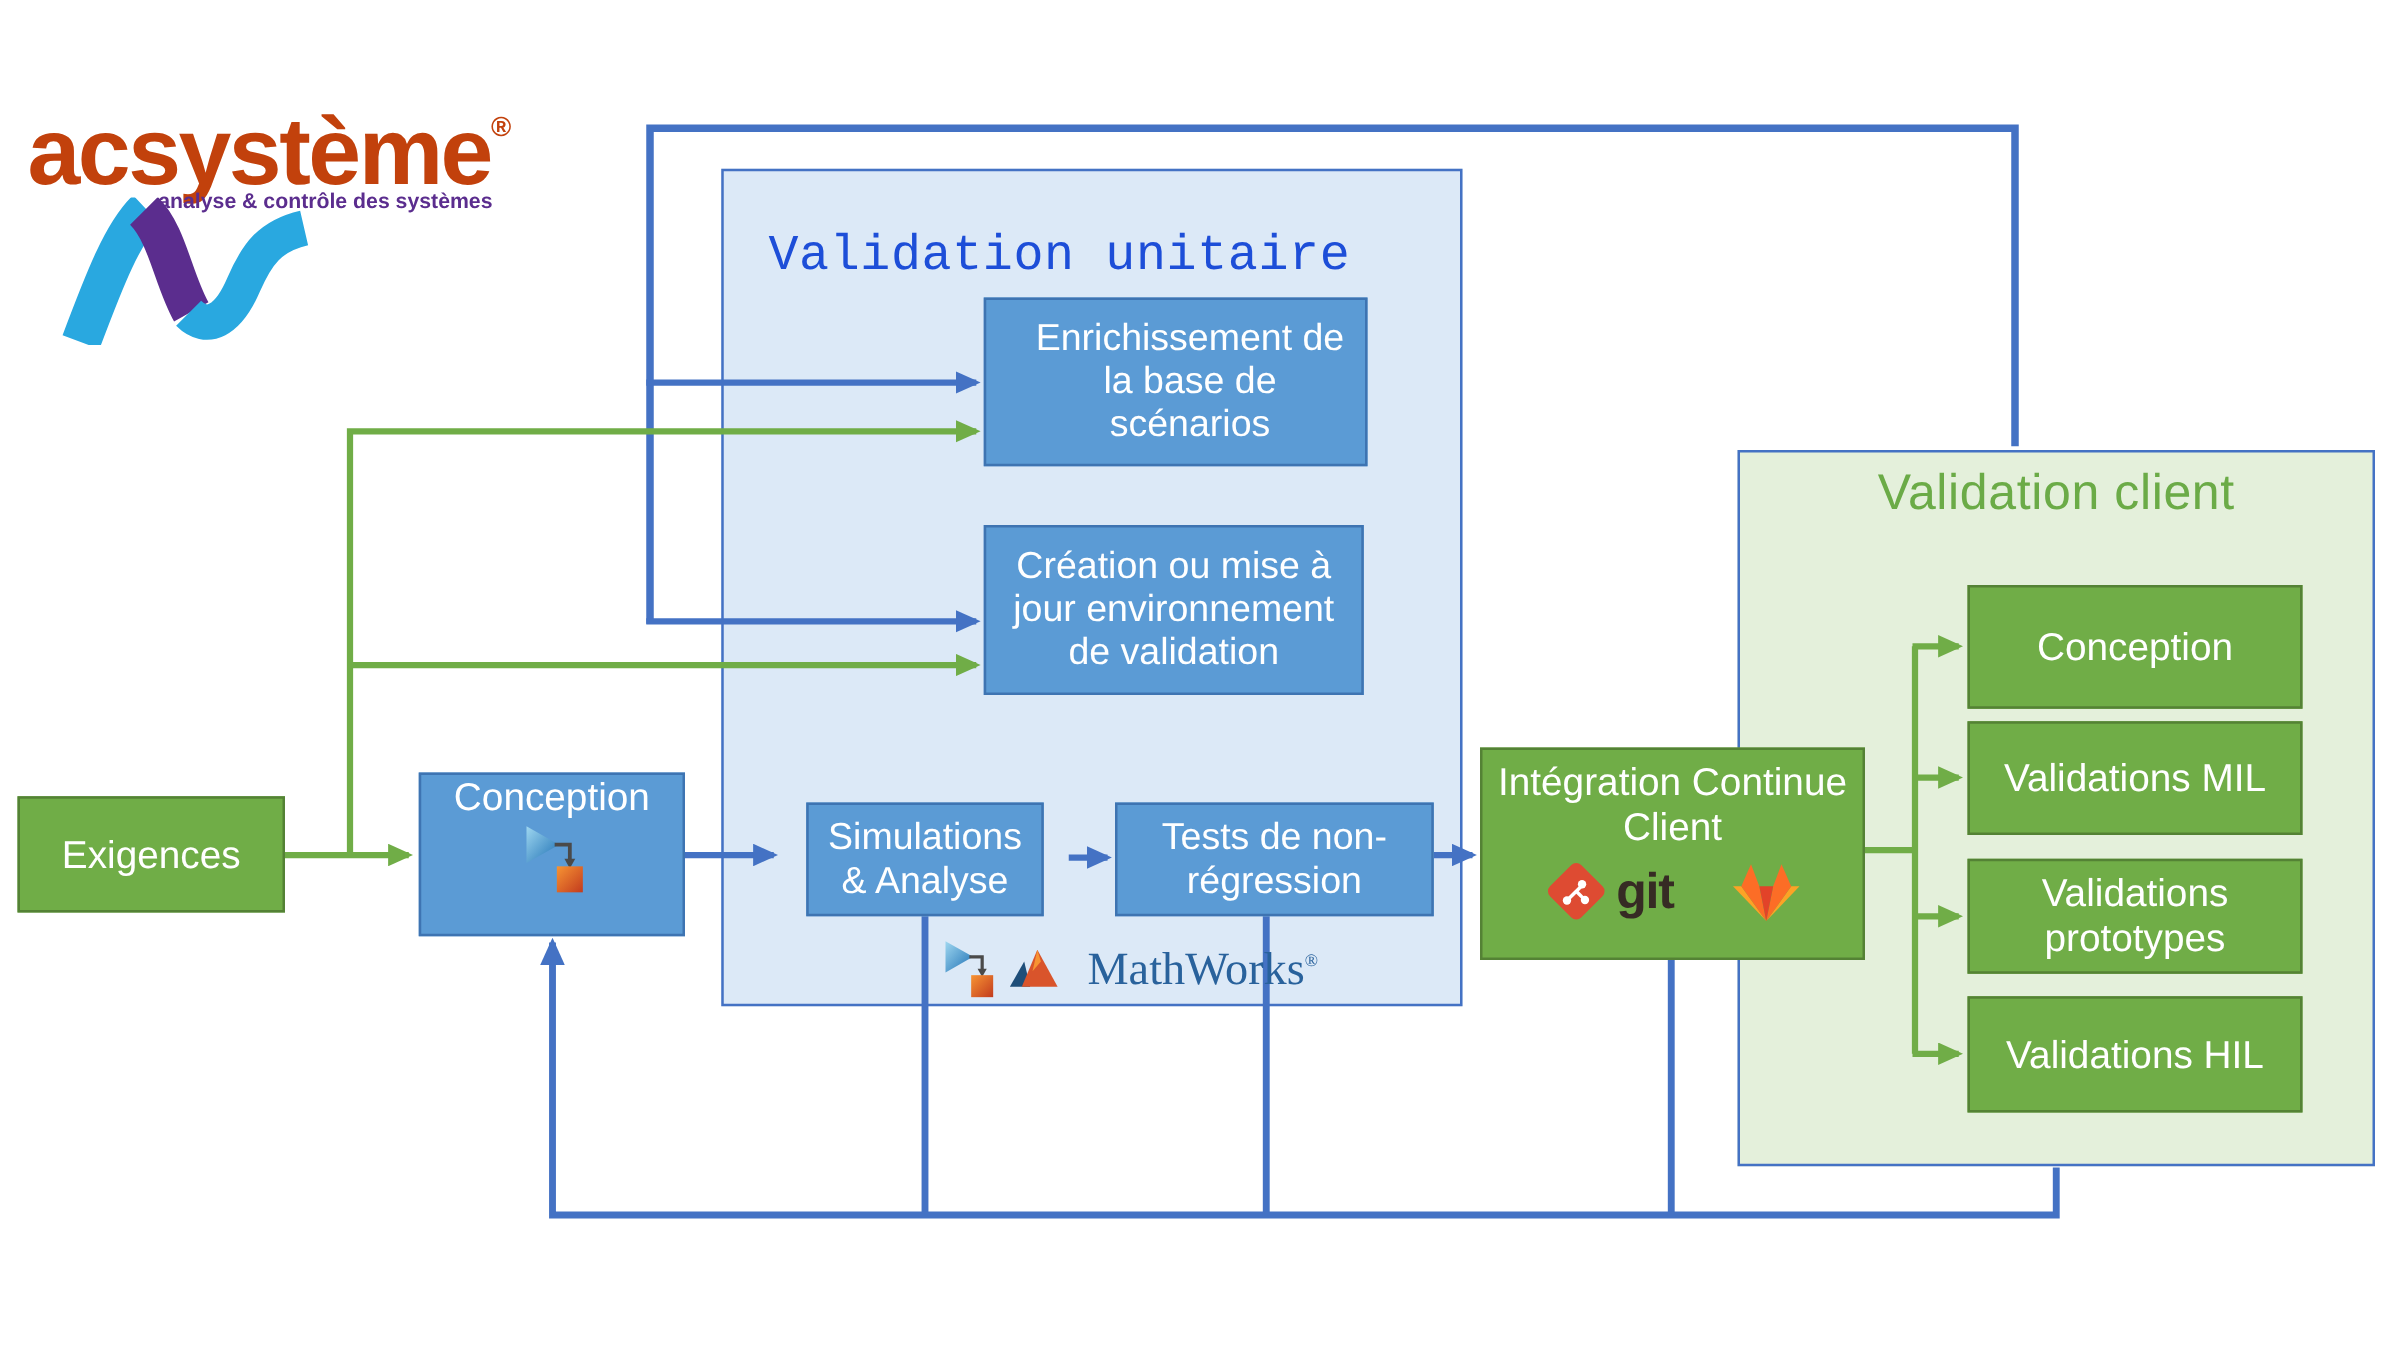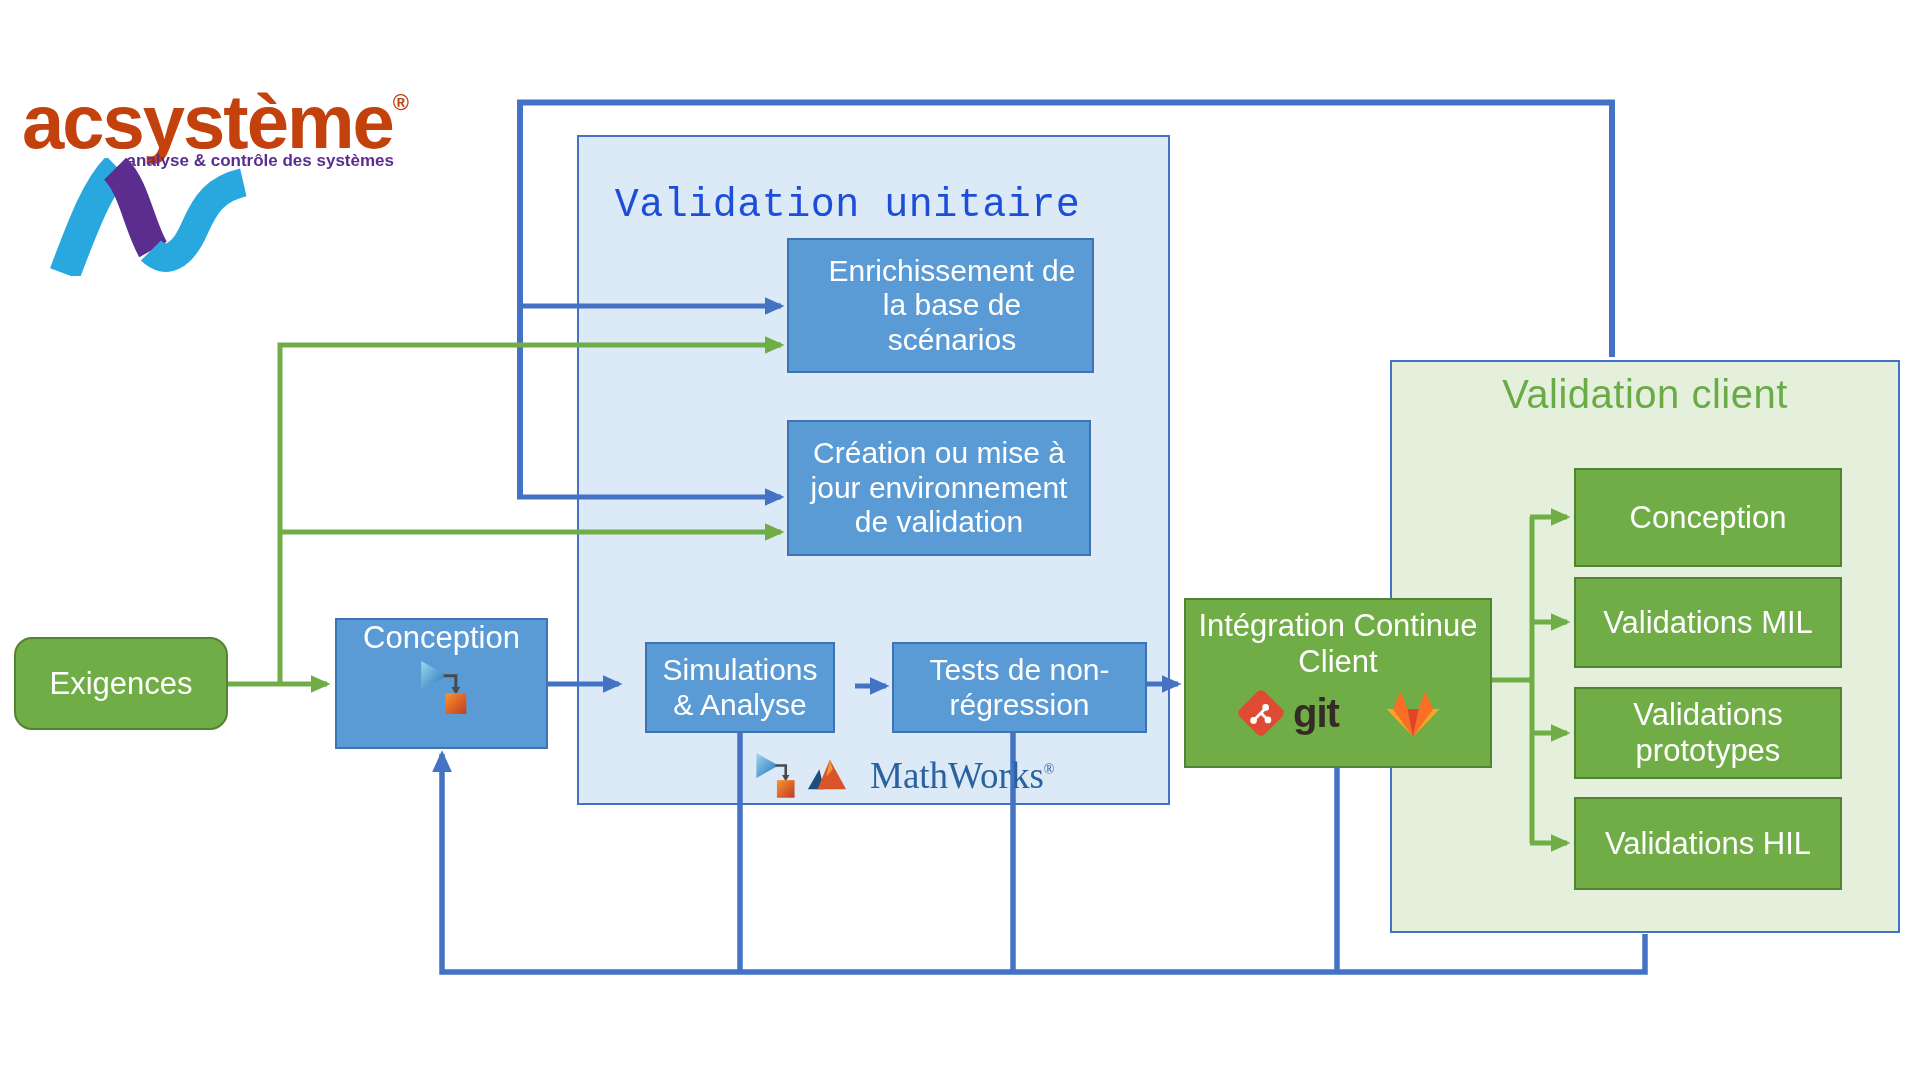--- a/index.html
+++ b/index.html
@@ -106,21 +106,21 @@
     <path d="M 280,532 H 781" stroke="#70AD47" stroke-width="5" fill="none" marker-end="url(#ag)"></path>
 
     <path d="M 1490,680 H 1532" stroke="#70AD47" stroke-width="5" fill="none"></path>
     <path d="M 1532,517 V 843" stroke="#70AD47" stroke-width="5" fill="none"></path>
     <path d="M 1530,517 H 1567" stroke="#70AD47" stroke-width="5" fill="none" marker-end="url(#ag)"></path>
     <path d="M 1530,622 H 1567" stroke="#70AD47" stroke-width="5" fill="none" marker-end="url(#ag)"></path>
     <path d="M 1530,733 H 1567" stroke="#70AD47" stroke-width="5" fill="none" marker-end="url(#ag)"></path>
     <path d="M 1530,843 H 1567" stroke="#70AD47" stroke-width="5" fill="none" marker-end="url(#ag)"></path>
   </svg>
 
-  <div class="box box-green pad" style="left:14px;top:637px;width:214px;height:93px;border-radius:18px;">
+  <div class="box box-green pad" style="left:14px;top:637px;width:214px;height:93px;">
     <span>Exigences</span>
   </div>
 
   <div class="box box-blue col" style="left:335px;top:618px;width:213px;height:131px;font-size:31px;padding-top:0;">
     <span>Conception</span>
     <svg width="52" height="58" viewBox="0 0 60 66" style="margin-top:2px">
         <use href="#simulink-glyph"></use>
       </svg>
   </div>
 

